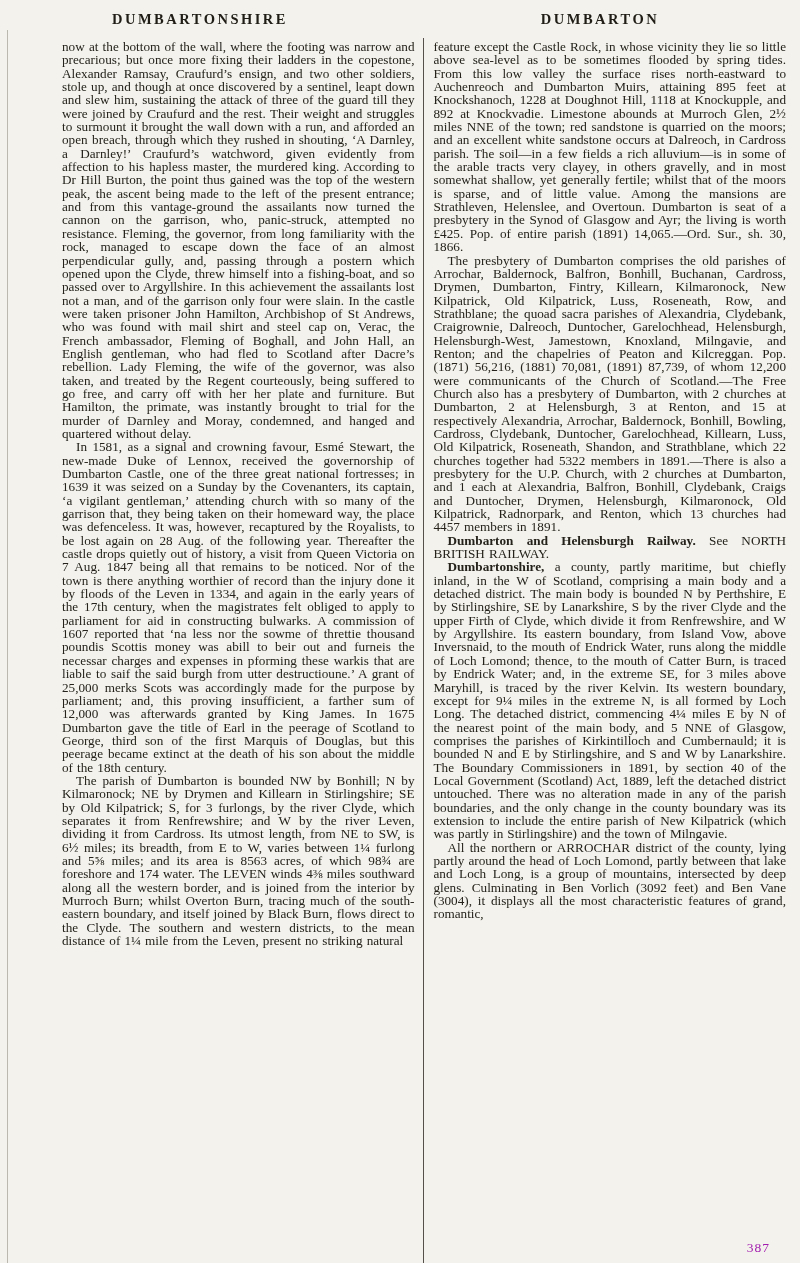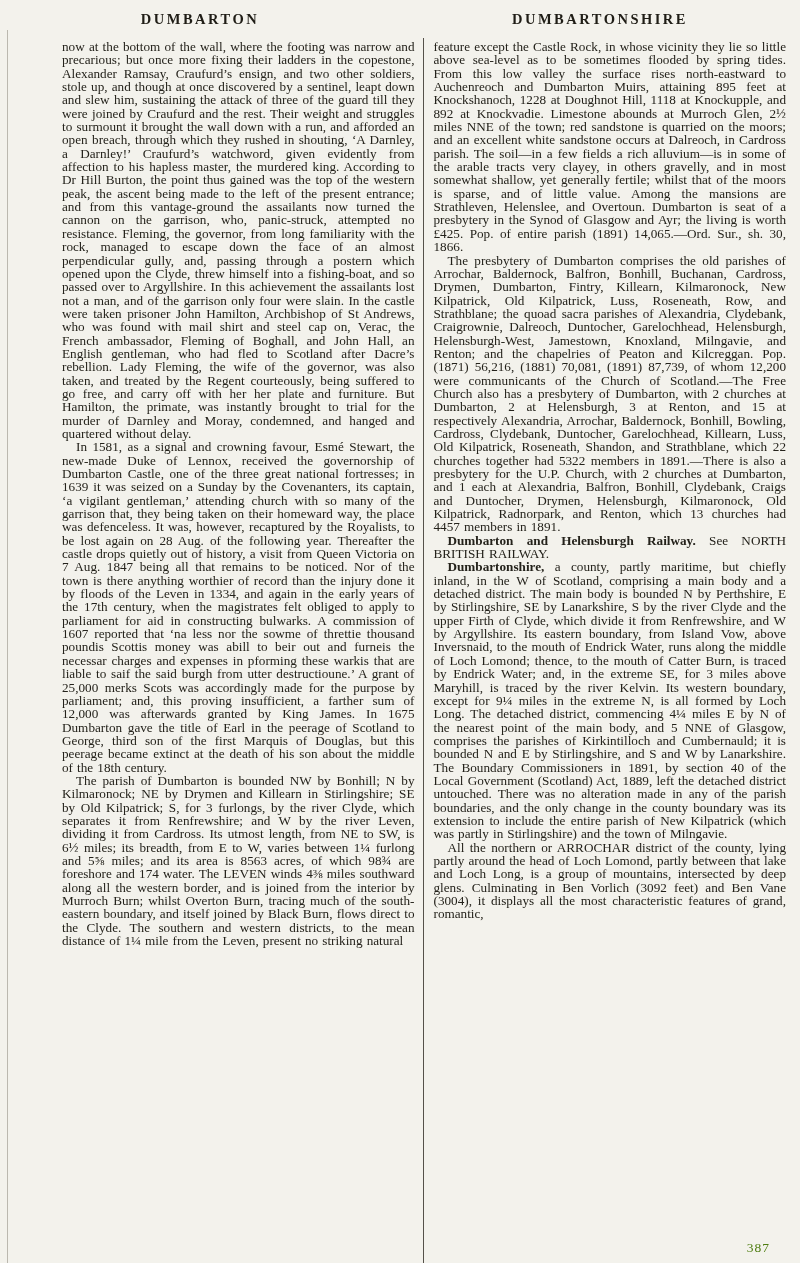--- a/index.html
+++ b/index.html
@@ -57,33 +57,33 @@
   }
   p.para { margin: 0; }
   p.para.indent { text-indent: 14px; }
   .lead { font-weight: bold; }
   .pagenum {
     position: absolute;
     right: 30px;
     bottom: 7px;
     font-size: 13.5px;
     letter-spacing: 1px;
-    color: #4d7c0f;
+    color: #a21caf;
   }
 </style>
 </head>
 <body>
 
 <div class="page">
 
   <div class="scan-edge"></div>
 
   <div class="headers">
+    <div class="h">DUMBARTONSHIRE</div>
     <div class="h">DUMBARTON</div>
-    <div class="h">DUMBARTONSHIRE</div>
   </div>
 
   <div class="columns">
 
     <div class="col left">
       <p class="para">
         <span>now at the bottom of the wall, where the footing was narrow and precarious; but once more fixing their ladders in the copestone, Alexander Ramsay, Craufurd’s ensign, and two other soldiers, stole up, and though at once discovered by a sentinel, leapt down and slew him, sustaining the attack of three of the guard till they were joined by Craufurd and the rest. Their weight and struggles to surmount it brought the wall down with a run, and afforded an open breach, through which they rushed in shouting, ‘A Darnley, a Darnley!’ Craufurd’s watchword, given evidently from affection to his hapless master, the murdered king. According to Dr Hill Burton, the point thus gained was the top of the western peak, the ascent being made to the left of the present entrance; and from this vantage-ground the assailants now turned the cannon on the garrison, who, panic-struck, attempted no resistance. Fleming, the governor, from long familiarity with the rock, managed to escape down the face of an almost perpendicular gully, and, passing through a postern which opened upon the Clyde, threw himself into a fishing-boat, and so passed over to Argyllshire. In this achievement the assailants lost not a man, and of the garrison only four were slain. In the castle were taken prisoner John Hamilton, Archbishop of St Andrews, who was found with mail shirt and steel cap on, Verac, the French ambassador, Fleming of Boghall, and John Hall, an English gentleman, who had fled to Scotland after Dacre’s rebellion. Lady Fleming, the wife of the governor, was also taken, and treated by the Regent courteously, being suffered to go free, and carry off with her her plate and furniture. But Hamilton, the primate, was instantly brought to trial for the murder of Darnley and Moray, condemned, and hanged and quartered without delay.</span>
       </p>
       <p class="para indent">
         <span>In 1581, as a signal and crowning favour, Esmé Stewart, the new-made Duke of Lennox, received the governorship of Dumbarton Castle, one of the three great national fortresses; in 1639 it was seized on a Sunday by the Covenanters, its captain, ‘a vigilant gentleman,’ attending church with so many of the garrison that, they being taken on their homeward way, the place was defenceless. It was, however, recaptured by the Royalists, to be lost again on 28 Aug. of the following year. Thereafter the castle drops quietly out of history, a visit from Queen Victoria on 7 Aug. 1847 being all that remains to be noticed. Nor of the town is there anything worthier of record than the injury done it by floods of the Leven in 1334, and again in the early years of the 17th century, when the magistrates felt obliged to apply to parliament for aid in constructing bulwarks. A commission of 1607 reported that ‘na less nor the sowme of threttie thousand poundis Scottis money was abill to beir out and furneis the necessar charges and expenses in pforming these warkis that are liable to saif the said burgh from utter destructioune.’ A grant of 25,000 merks Scots was accordingly made for the purpose by parliament; and, this proving insufficient, a farther sum of 12,000 was afterwards granted by King James. In 1675 Dumbarton gave the title of Earl in the peerage of Scotland to George, third son of the first Marquis of Douglas, but this peerage became extinct at the death of his son about the middle of the 18th century.</span>

